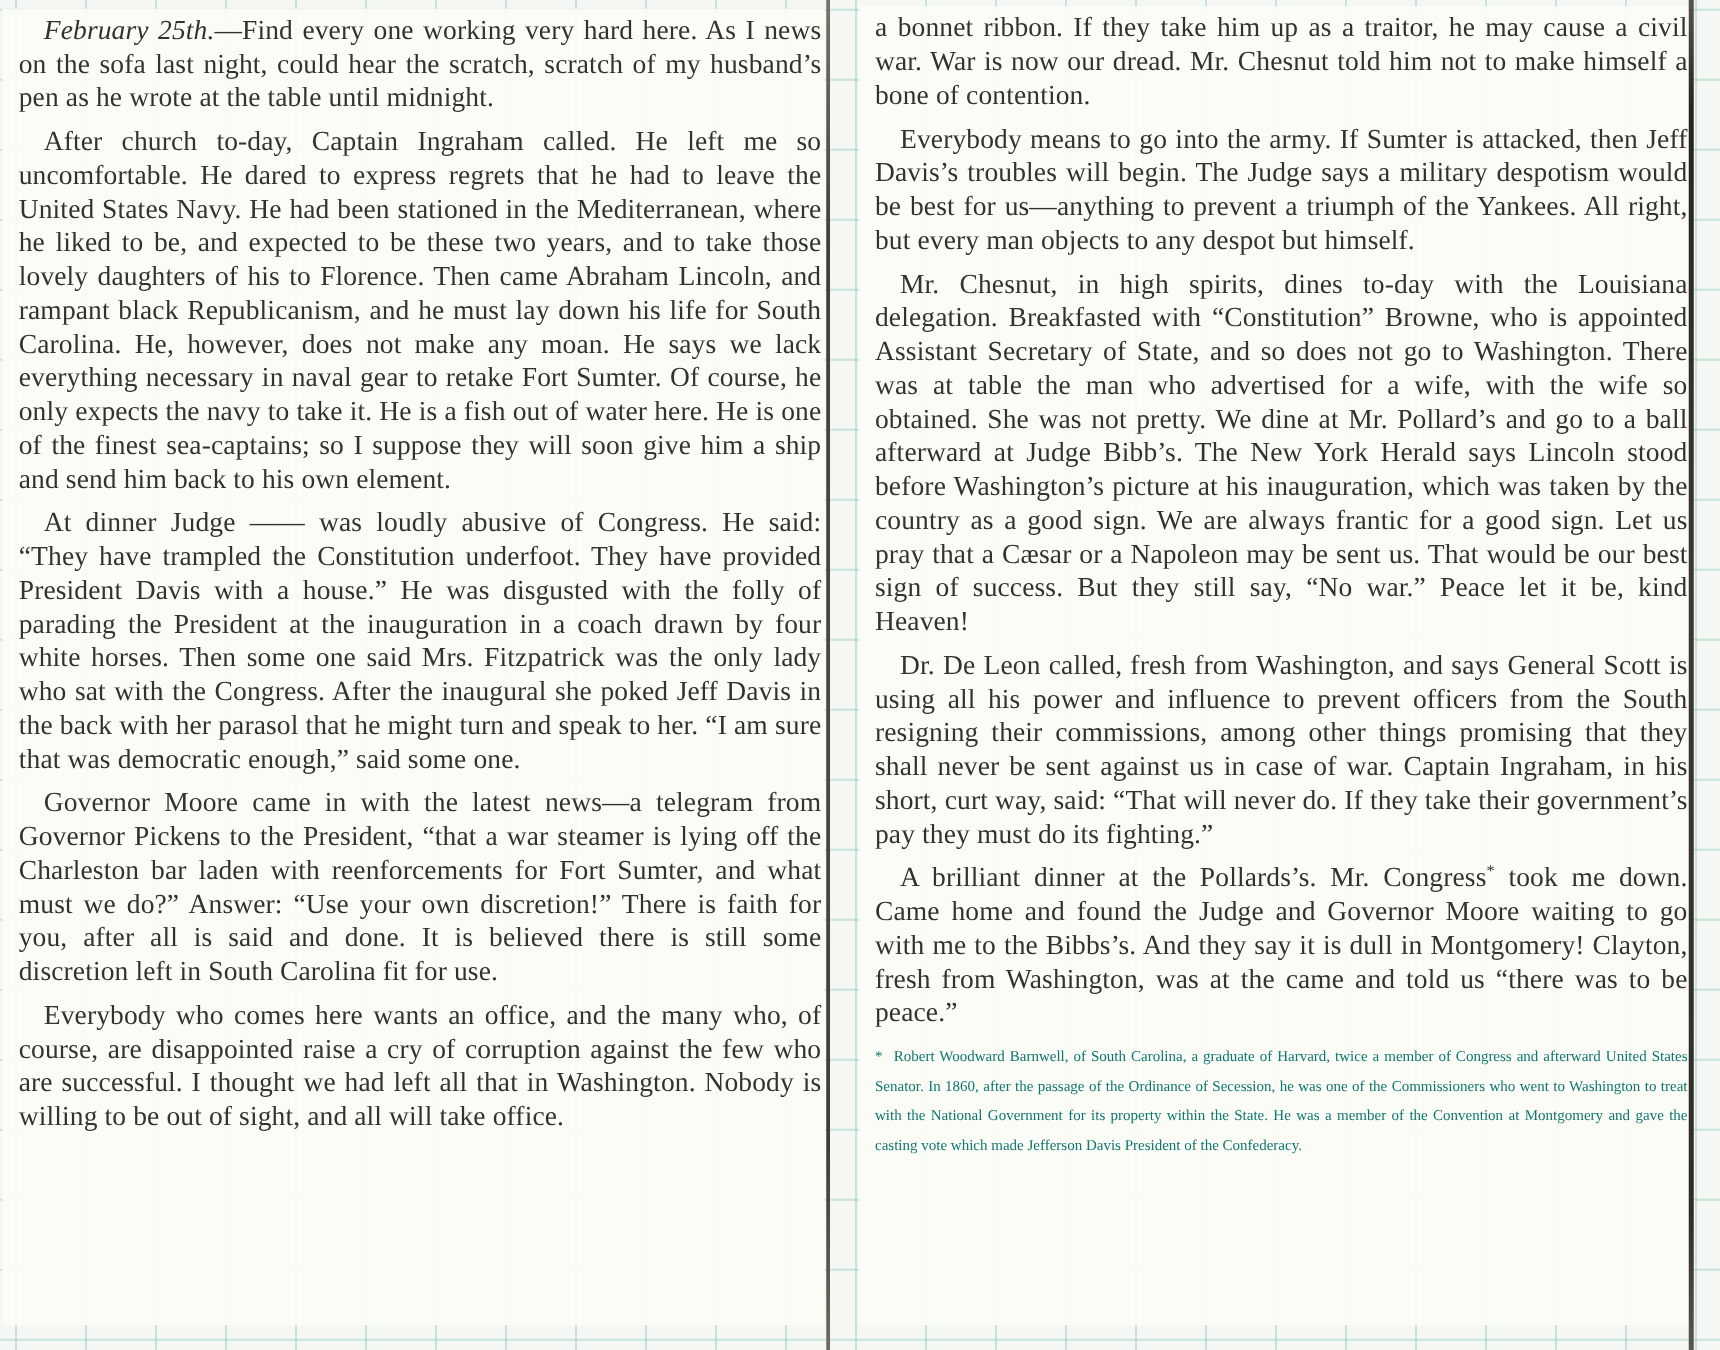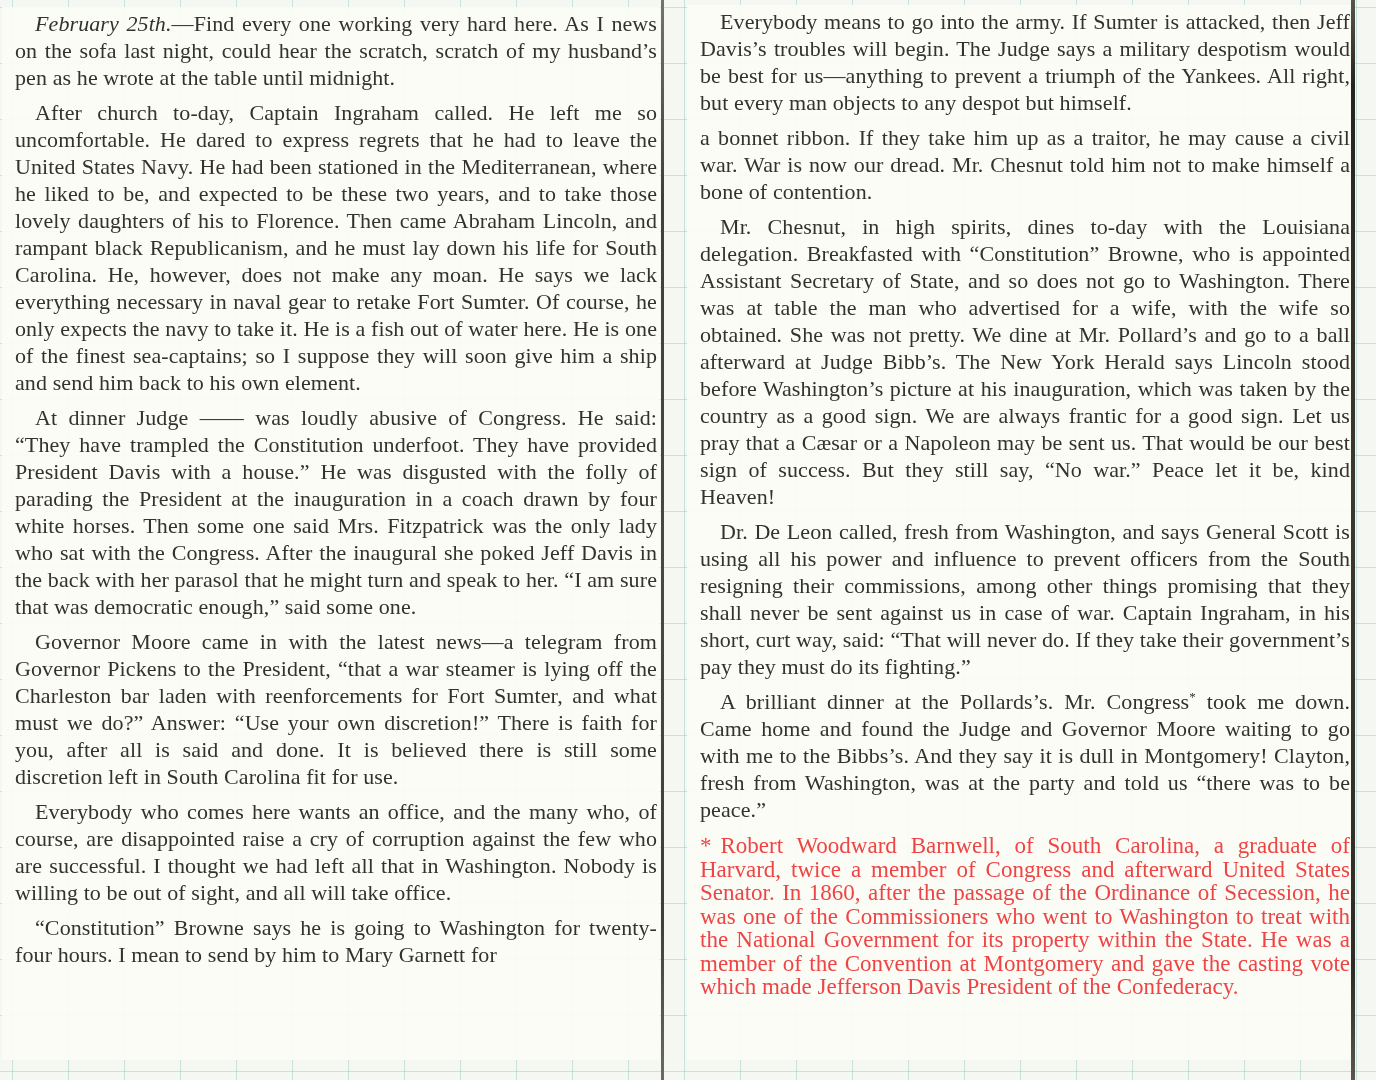--- a/index.html
+++ b/index.html
@@ -48,23 +48,23 @@
   .indent { text-indent: 20px; }
   .date { }
   .fn-ref {
     font-size: 13px;
     vertical-align: super;
     line-height: 0;
   }
   .footnote {
     margin-top: 11px;
     text-align: justify;
-    font-size: 23px;
+    font-size: 12px;
     line-height: 23.5px;
-    color: #ef4444;
+    color: #0f766e;
   }
   .fn-marker { margin-right: 9px; }
   .rule {
     position: absolute;
     top: 0;
     height: 1080px;
   }
   .rule-divider {
     left: 661px;
     width: 3px;
@@ -81,33 +81,32 @@
 
 <div class="page">
 
   <div class="paper paper-left">
     <div class="col col-left">
       <p class="para indent"><em class="date">February 25th.</em><span>—Find every one working very hard here. As I news on the sofa last night, could hear the scratch, scratch of my husband’s pen as he wrote at the table until midnight.</span></p>
       <p class="para indent">After church to-day, Captain Ingraham called. He left me so uncomfortable. He dared to express regrets that he had to leave the United States Navy. He had been stationed in the Mediterranean, where he liked to be, and expected to be these two years, and to take those lovely daughters of his to Florence. Then came Abraham Lincoln, and rampant black Republicanism, and he must lay down his life for South Carolina. He, however, does not make any moan. He says we lack everything necessary in naval gear to retake Fort Sumter. Of course, he only expects the navy to take it. He is a fish out of water here. He is one of the finest sea-captains; so I suppose they will soon give him a ship and send him back to his own element.</p>
       <p class="para indent">At dinner Judge —— was loudly abusive of Congress. He said: “They have trampled the Constitution underfoot. They have provided President Davis with a house.” He was disgusted with the folly of parading the President at the inauguration in a coach drawn by four white horses. Then some one said Mrs. Fitzpatrick was the only lady who sat with the Congress. After the inaugural she poked Jeff Davis in the back with her parasol that he might turn and speak to her. “I am sure that was democratic enough,” said some one.</p>
       <p class="para indent">Governor Moore came in with the latest news—a telegram from Governor Pickens to the President, “that a war steamer is lying off the Charleston bar laden with reenforcements for Fort Sumter, and what must we do?” Answer: “Use your own discretion!” There is faith for you, after all is said and done. It is believed there is still some discretion left in South Carolina fit for use.</p>
       <p class="para indent">Everybody who comes here wants an office, and the many who, of course, are disappointed raise a cry of corruption against the few who are successful. I thought we had left all that in Washington. Nobody is willing to be out of sight, and all will take office.</p>
-      <p class="para indent">“Constitution” Browne says he is going to Washington for twenty-four hours. I mean to send by him to Mary Garnett for</p>
     </div>
   </div>
 
   <div class="rule rule-divider"></div>
 
   <div class="paper paper-right">
     <div class="col col-right">
+      <p class="para">a bonnet ribbon. If they take him up as a traitor, he may cause a civil war. War is now our dread. Mr. Chesnut told him not to make himself a bone of contention.</p>
       <p class="para indent">Everybody means to go into the army. If Sumter is attacked, then Jeff Davis’s troubles will begin. The Judge says a military despotism would be best for us—anything to prevent a triumph of the Yankees. All right, but every man objects to any despot but himself.</p>
-      <p class="para">a bonnet ribbon. If they take him up as a traitor, he may cause a civil war. War is now our dread. Mr. Chesnut told him not to make himself a bone of contention.</p>
       <p class="para indent">Mr. Chesnut, in high spirits, dines to-day with the Louisiana delegation. Breakfasted with “Constitution” Browne, who is appointed Assistant Secretary of State, and so does not go to Washington. There was at table the man who advertised for a wife, with the wife so obtained. She was not pretty. We dine at Mr. Pollard’s and go to a ball afterward at Judge Bibb’s. The New York Herald says Lincoln stood before Washington’s picture at his inauguration, which was taken by the country as a good sign. We are always frantic for a good sign. Let us pray that a Cæsar or a Napoleon may be sent us. That would be our best sign of success. But they still say, “No war.” Peace let it be, kind Heaven!</p>
       <p class="para indent">Dr. De Leon called, fresh from Washington, and says General Scott is using all his power and influence to prevent officers from the South resigning their commissions, among other things promising that they shall never be sent against us in case of war. Captain Ingraham, in his short, curt way, said: “That will never do. If they take their government’s pay they must do its fighting.”</p>
-      <p class="para indent"><span>A brilliant dinner at the Pollards’s. Mr. Congress</span><span class="fn-ref">*</span><span> took me down. Came home and found the Judge and Governor Moore waiting to go with me to the Bibbs’s. And they say it is dull in Montgomery! Clayton, fresh from Washington, was at the party and told us “there was to be peace.”</span></p>
+      <p class="para indent"><span>A brilliant dinner at the Pollards’s. Mr. Congress</span><span class="fn-ref">*</span><span> took me down. Came home and found the Judge and Governor Moore waiting to go with me to the Bibbs’s. And they say it is dull in Montgomery! Clayton, fresh from Washington, was at the came and told us “there was to be peace.”</span></p>
       <div class="footnote">
         <span class="fn-marker">*</span><span>Robert Woodward Barnwell, of South Carolina, a graduate of Harvard, twice a member of Congress and afterward United States Senator. In 1860, after the passage of the Ordinance of Secession, he was one of the Commissioners who went to Washington to treat with the National Government for its property within the State. He was a member of the Convention at Montgomery and gave the casting vote which made Jefferson Davis President of the Confederacy.</span>
       </div>
     </div>
   </div>
 
   <div class="rule rule-right"></div>
 
 </div>
 

